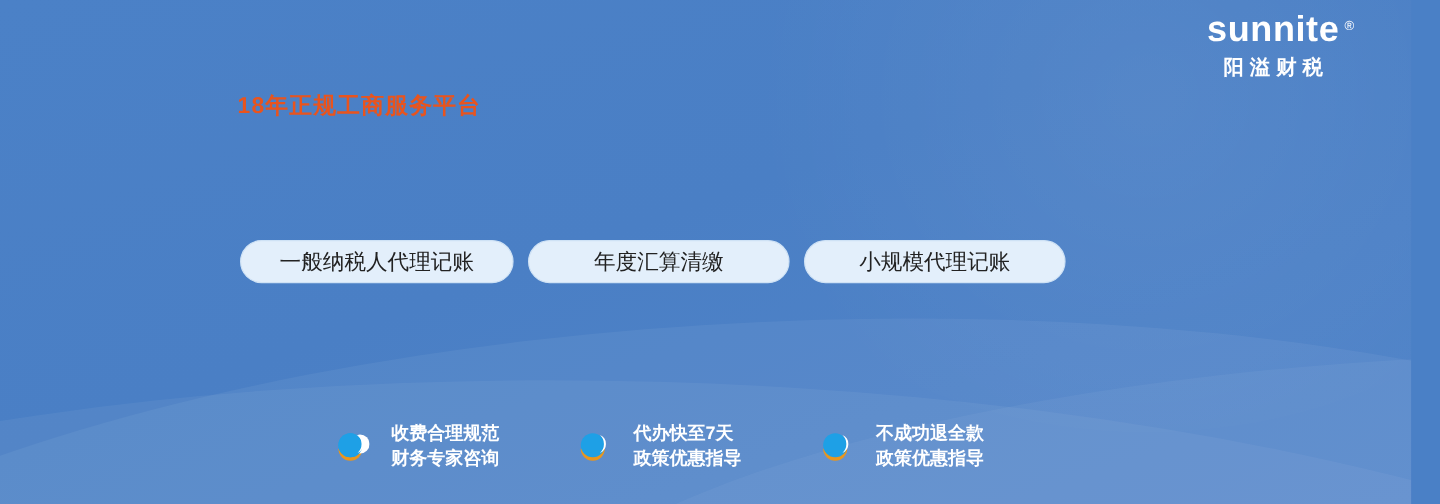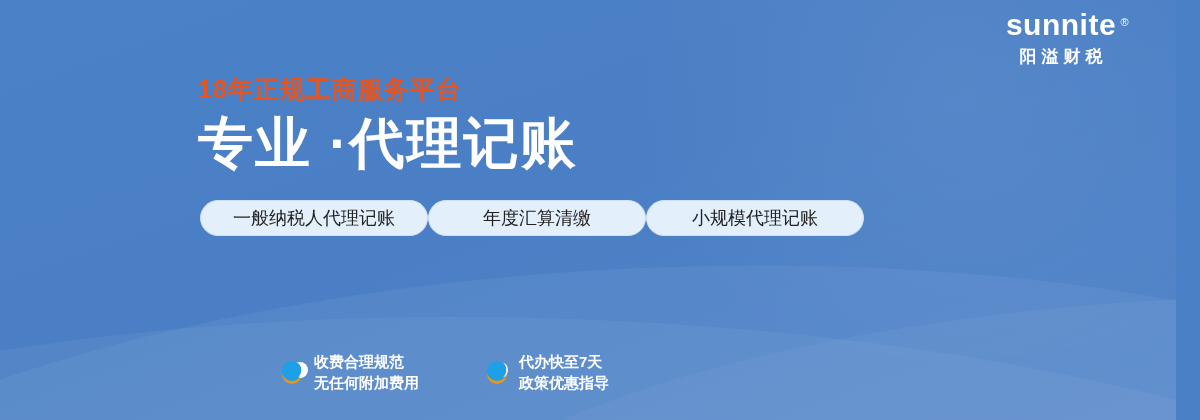--- a/index.html
+++ b/index.html
@@ -100,21 +100,21 @@
   }
 
   
   .headline-block {
     position: absolute;
     left: 198px;
     top: 74px;
   }
   .eyebrow {
     color: #e8541e;
-    font-size: 25px;
+    font-size: 19px;
     font-weight: 700;
     letter-spacing: 1px;
     line-height: 30px;
     white-space: nowrap;
   }
   .headline {
     color: #ffffff;
     font-size: 55px;
     font-weight: 700;
     letter-spacing: 2px;
@@ -124,20 +124,21 @@
   }
 
   
   .pill-rows {
     position: absolute;
     left: 200px;
     top: 200px;
   }
   .pill-row {
     display: flex;
+    gap: 12px;
     margin-bottom: 12px;
   }
   .pill {
     background: #e3effb;
     border: 1px solid #cfe2f5;
     border-radius: 19px;
     height: 36px;
     display: flex;
     align-items: center;
     justify-content: center;
@@ -155,21 +156,21 @@
   .features {
     position: absolute;
     left: 276px;
     top: 352px;
     display: flex;
     gap: 62px;
   }
   .feature {
     display: flex;
     align-items: center;
-    gap: 6px;
+    gap: 18px;
   }
   .feature-icon {
     position: relative;
     width: 32px;
     height: 32px;
     flex: 0 0 32px;
   }
   .feature-text {
     display: flex;
     flex-direction: column;
@@ -196,21 +197,20 @@
   <div class="logo">
     <div class="logo-word">
       <span>sunnite</span>
       <span class="logo-reg">®</span>
     </div>
     <div class="logo-cn">阳溢财税</div>
   </div>
 
   <div class="headline-block">
     <div class="eyebrow">18年正规工商服务平台</div>
-    <div class="headline">专业 ·代理记账</div>
   </div>
 
   <div class="pill-rows">
     <div class="pill-row">
       <div class="pill w1">一般纳税人代理记账</div>
       <div class="pill w3">年度汇算清缴</div>
       <div class="pill w2">小规模代理记账</div>
     </div>
   </div>
 
@@ -221,34 +221,47 @@
         <svg width="32" height="32" viewBox="0 0 32 32" aria-hidden="true">
           <path d="M6 18 a10 10 0 0 0 20 0 z" fill="#e8961e"></path>
           <circle cx="16" cy="15" r="10" fill="#1ea0e6"></circle>
           <circle cx="24" cy="14" r="8" fill="#ffffff"></circle>
           <circle cx="16" cy="15" r="10" fill="#1ea0e6"></circle>
           <path d="M22 6.6 a8 8 0 0 1 0 14.8 a10 10 0 0 0 0 -14.8 z" fill="#ffffff"></path>
         </svg>
       </span>
       <span class="feature-text">
         <span class="feature-line">收费合理规范</span>
-        <span class="feature-line">无任何附加费用</span>
+        <span class="feature-line">财务专家咨询</span>
       </span>
     </div>
 
     <div class="feature">
       <span class="feature-icon">
         <svg width="32" height="32" viewBox="0 0 32 32" aria-hidden="true">
           <path d="M6 18 a10 10 0 0 0 20 0 z" fill="#e8961e"></path>
           <circle cx="16" cy="15" r="10" fill="#1ea0e6"></circle>
           <path d="M22 6.6 a8 8 0 0 1 0 14.8 a10 10 0 0 0 0 -14.8 z" fill="#ffffff"></path>
         </svg>
       </span>
       <span class="feature-text">
         <span class="feature-line">代办快至7天</span>
         <span class="feature-line">政策优惠指导</span>
       </span>
     </div>
 
+    <div class="feature">
+      <span class="feature-icon">
+        <svg width="32" height="32" viewBox="0 0 32 32" aria-hidden="true">
+          <path d="M6 18 a10 10 0 0 0 20 0 z" fill="#e8961e"></path>
+          <circle cx="16" cy="15" r="10" fill="#1ea0e6"></circle>
+          <path d="M22 6.6 a8 8 0 0 1 0 14.8 a10 10 0 0 0 0 -14.8 z" fill="#ffffff"></path>
+        </svg>
+      </span>
+      <span class="feature-text">
+        <span class="feature-line">不成功退全款</span>
+        <span class="feature-line">政策优惠指导</span>
+      </span>
+    </div>
 
   </div>
 
 </div>
 
 </body></html>

